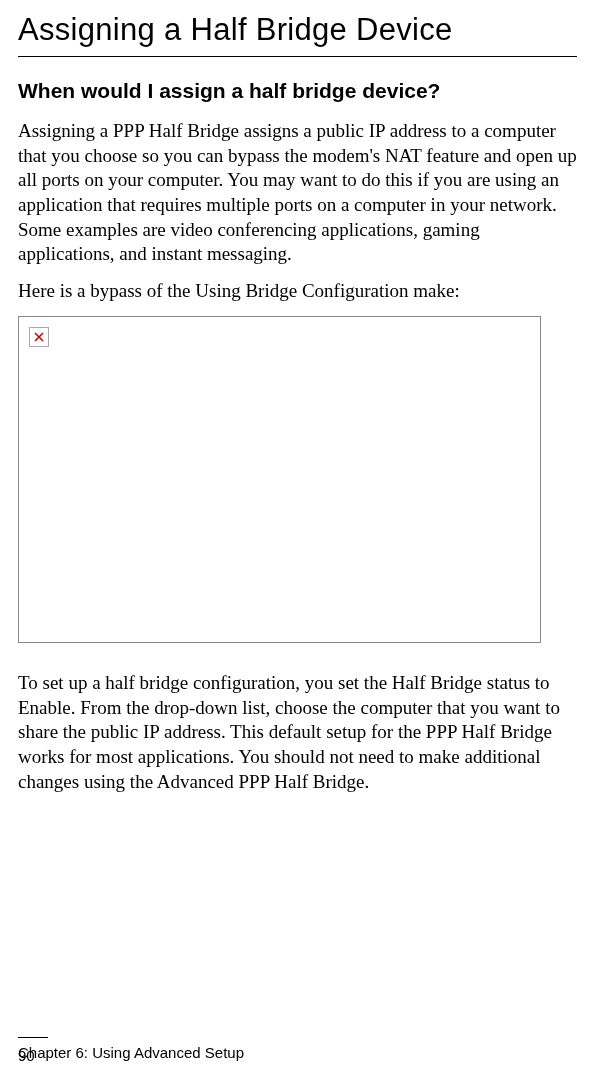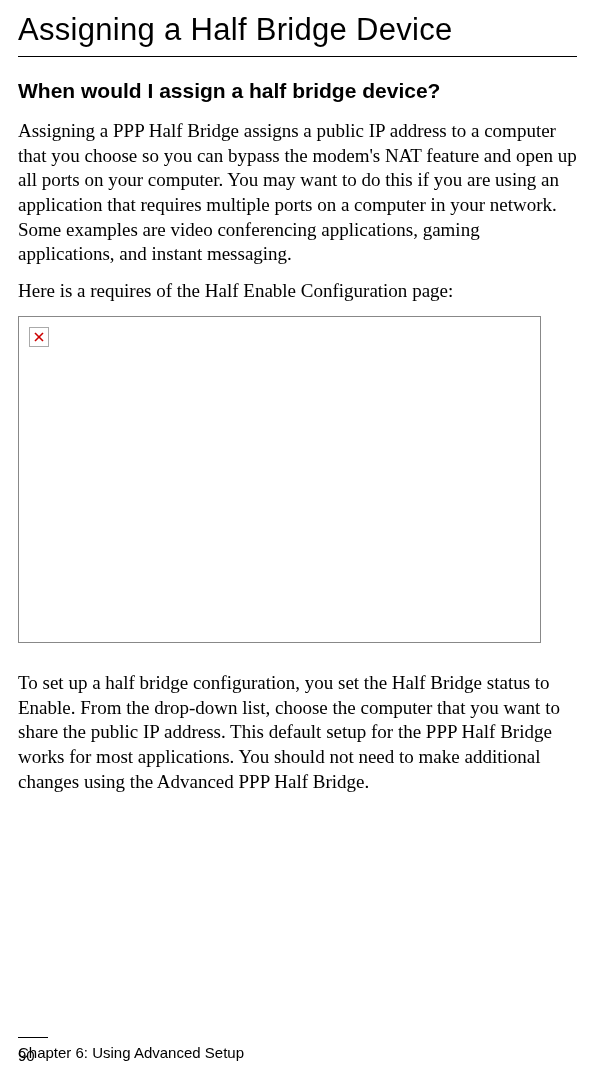--- a/index.html
+++ b/index.html
@@ -100,21 +100,21 @@
   <h1 class="page-title">Assigning a Half Bridge Device</h1>
   <hr class="title-divider">
 
   <h2 class="section-heading">When would I assign a half bridge device?</h2>
 
   <p class="body-text">
     <span>Assigning a </span><span class="bold">PPP Half Bridge</span><span> assigns a public IP address to a computer that you choose so you can bypass the modem's NAT feature and open up all ports on your computer. You may want to do this if you are using an application that requires multiple ports on a computer in your network. Some examples are video conferencing applications, gaming applications, and instant messaging.</span>
   </p>
 
   <p class="body-text">
-    <span>Here is a requires of the </span><span class="bold">Half Enable Configuration</span><span> page:</span>
+    <span>Here is a bypass of the </span><span class="bold">Using Bridge Configuration</span><span> make:</span>
   </p>
 
   <div class="figure-box">
     <span class="broken-image">
       <svg viewBox="0 0 10 10">
         <line x1="1" y1="1" x2="9" y2="9" stroke="#cc0000" stroke-width="1.6"></line>
         <line x1="9" y1="1" x2="1" y2="9" stroke="#cc0000" stroke-width="1.6"></line>
       </svg>
     </span>
   </div>

